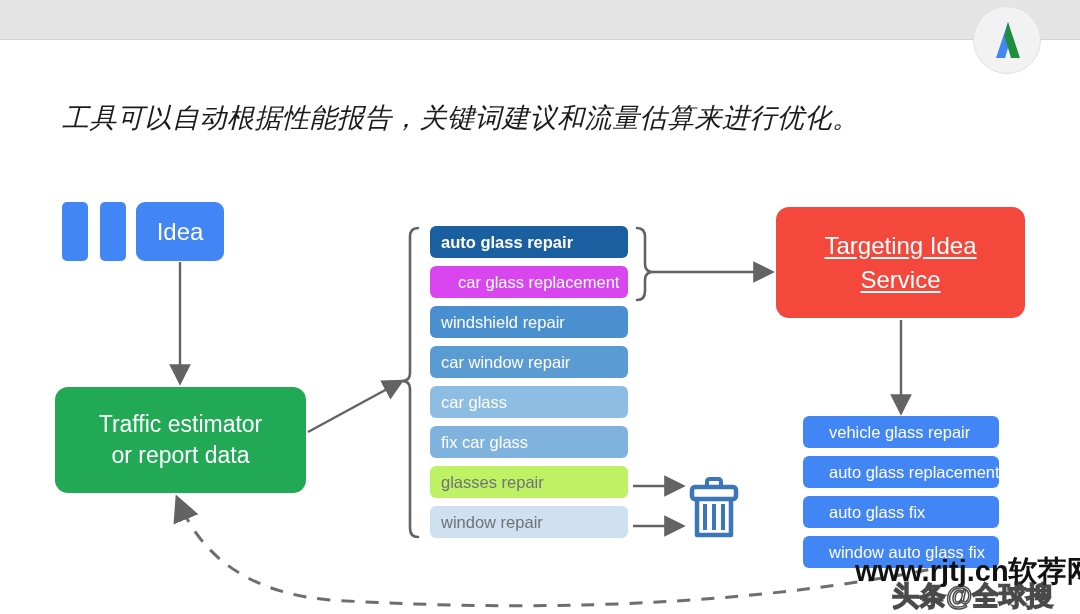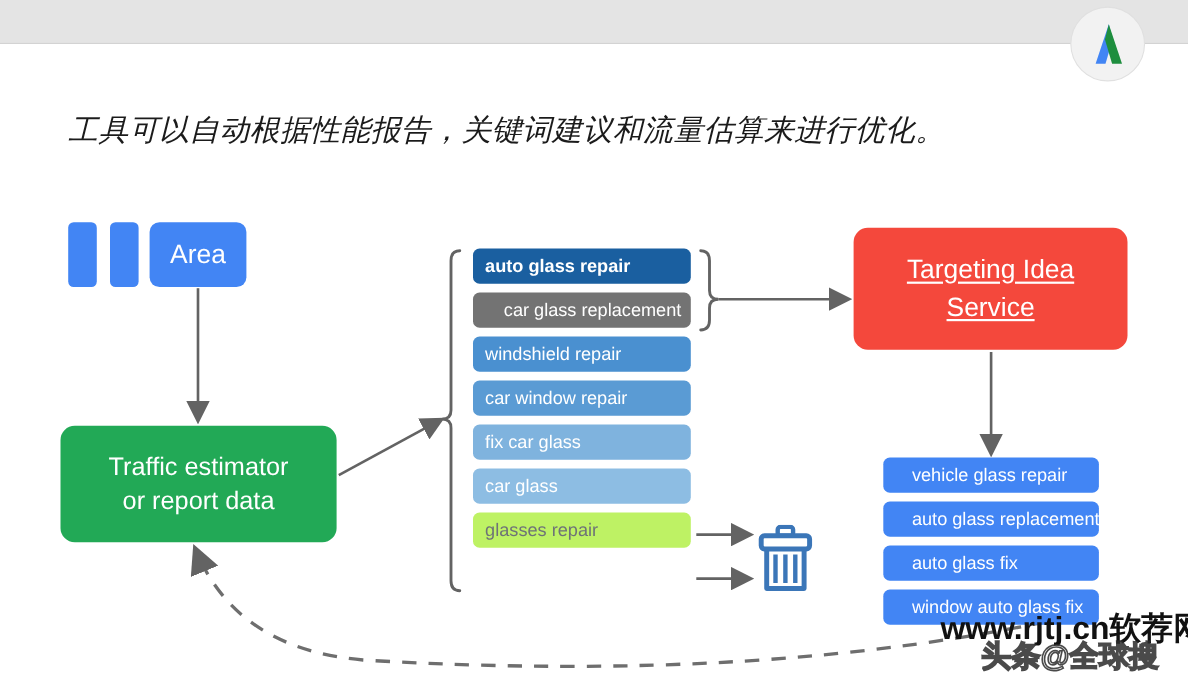--- a/index.html
+++ b/index.html
@@ -175,51 +175,54 @@
 
     <line x1="633" y1="486" x2="681" y2="486" stroke="#636363" stroke-width="2.4" marker-end="url(#ah)"></line>
     <line x1="633" y1="526" x2="681" y2="526" stroke="#636363" stroke-width="2.4" marker-end="url(#ah)"></line>
 
     <path d="M975,560 Q700,622 330,600 Q215,590 178,500" fill="none" stroke="#6e6e6e" stroke-width="3" stroke-dasharray="13 11" stroke-linecap="butt" marker-end="url(#ah)"></path>
   </svg>
 
   <div class="bar-blue" id="bar-1"></div>
   <div class="bar-blue" id="bar-2"></div>
   <div class="area-box">
-    <span>Area</span>
+    <span>Idea</span>
   </div>
 
   <div class="green-box">
     <div>
       <div>Traffic estimator</div>
       <div>or report data</div>
     </div>
   </div>
 
   <div class="kw-stack">
       <div class="kw" style="background: rgb(26, 95, 160); color: rgb(255, 255, 255); font-weight: bold;">
         <span>auto glass repair</span>
       </div>
-      <div class="kw" style="background: #737373; color: rgb(255, 255, 255); padding-left: 28px;">
+      <div class="kw" style="background: #d946ef; color: rgb(255, 255, 255); padding-left: 28px;">
         <span>car glass replacement</span>
       </div>
       <div class="kw" style="background: rgb(74, 144, 208); color: rgb(255, 255, 255);">
         <span>windshield repair</span>
       </div>
       <div class="kw" style="background: rgb(90, 155, 212); color: rgb(255, 255, 255);">
         <span>car window repair</span>
       </div>
+      <div class="kw" style="background: rgb(141, 189, 227); color: rgb(255, 255, 255);">
+        <span>car glass</span>
+      </div>
       <div class="kw" style="background: rgb(127, 179, 222); color: rgb(255, 255, 255);">
         <span>fix car glass</span>
       </div>
-      <div class="kw" style="background: rgb(141, 189, 227); color: rgb(255, 255, 255);">
-        <span>car glass</span>
-      </div>
       <div class="kw" style="background: #bef264; color: rgb(110, 115, 119);">
         <span>glasses repair</span>
+      </div>
+      <div class="kw" style="background: rgb(207, 224, 240); color: rgb(110, 115, 119);">
+        <span>window repair</span>
       </div>
     </div>
 
   <div class="trash-icon">
     <svg width="52" height="62" viewBox="0 0 52 62">
       <rect x="19" y="2" width="14" height="8" rx="2.5" fill="none" stroke="#3b76b8" stroke-width="4"></rect>
       <rect x="4" y="10" width="44" height="12" rx="3" fill="none" stroke="#3b76b8" stroke-width="4.5"></rect>
       <path d="M9,22 L9,58 L43,58 L43,22" fill="none" stroke="#3b76b8" stroke-width="4.5" stroke-linejoin="round"></path>
       <line x1="17" y1="27" x2="17" y2="53" stroke="#3b76b8" stroke-width="4"></line>
       <line x1="26" y1="27" x2="26" y2="53" stroke="#3b76b8" stroke-width="4"></line>

